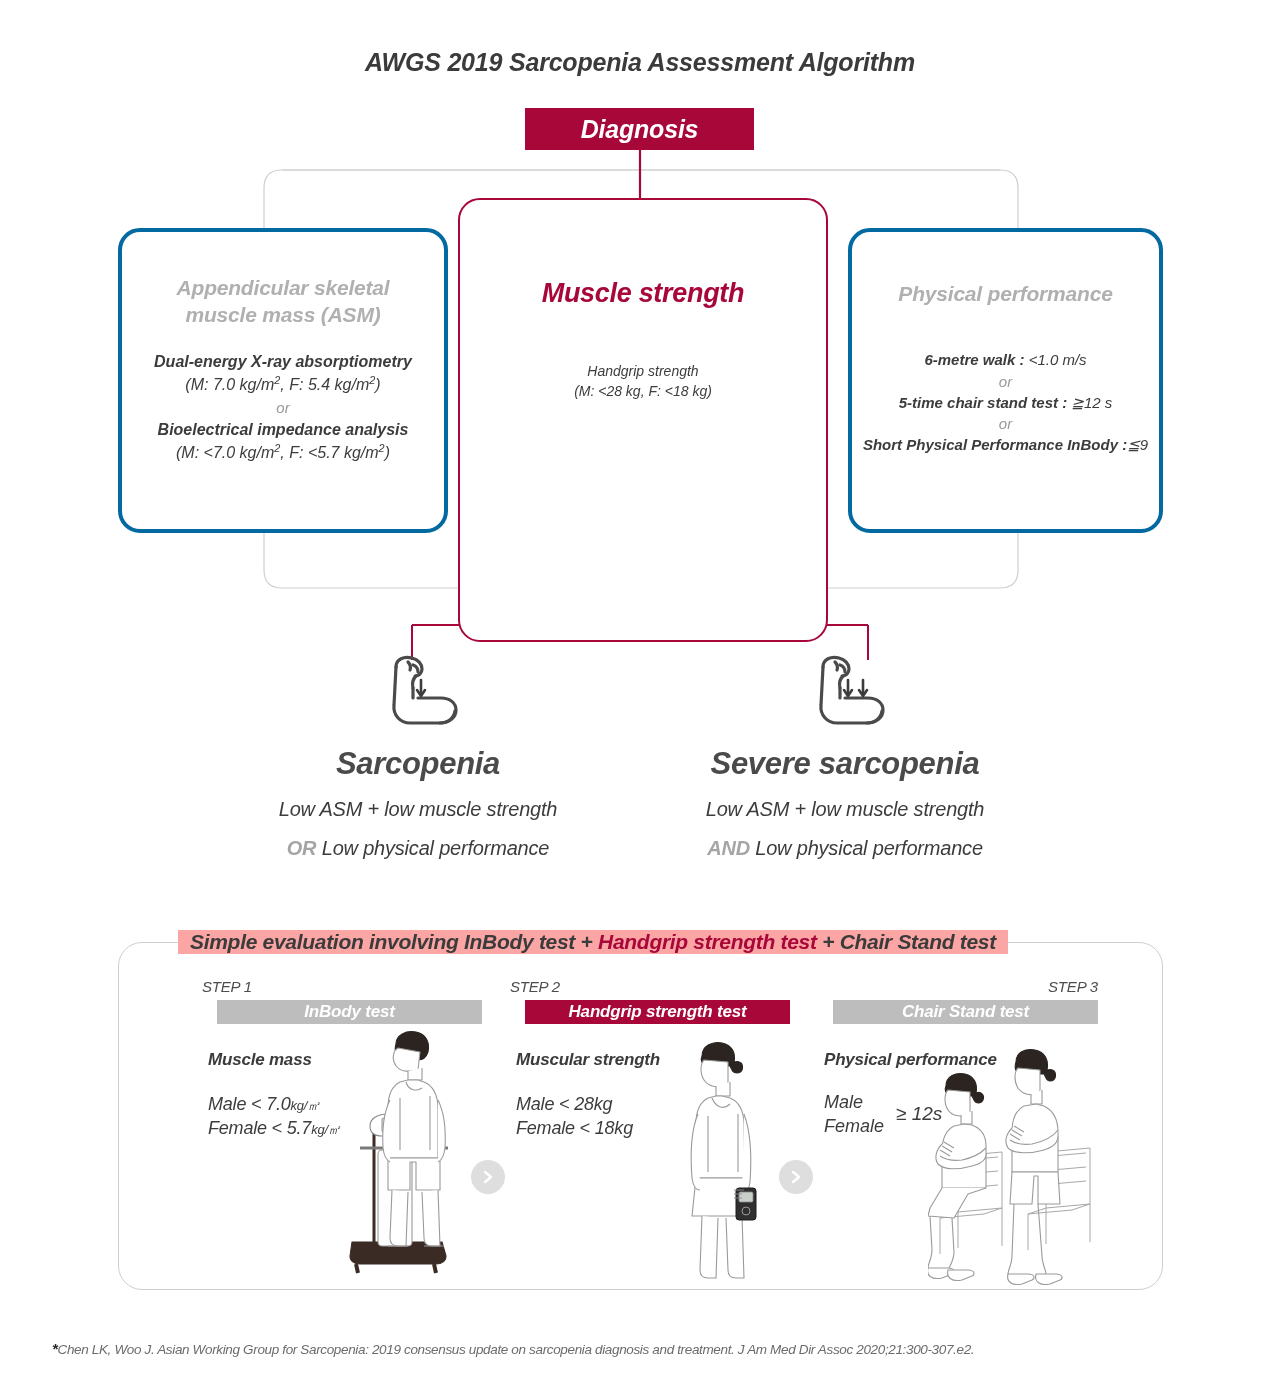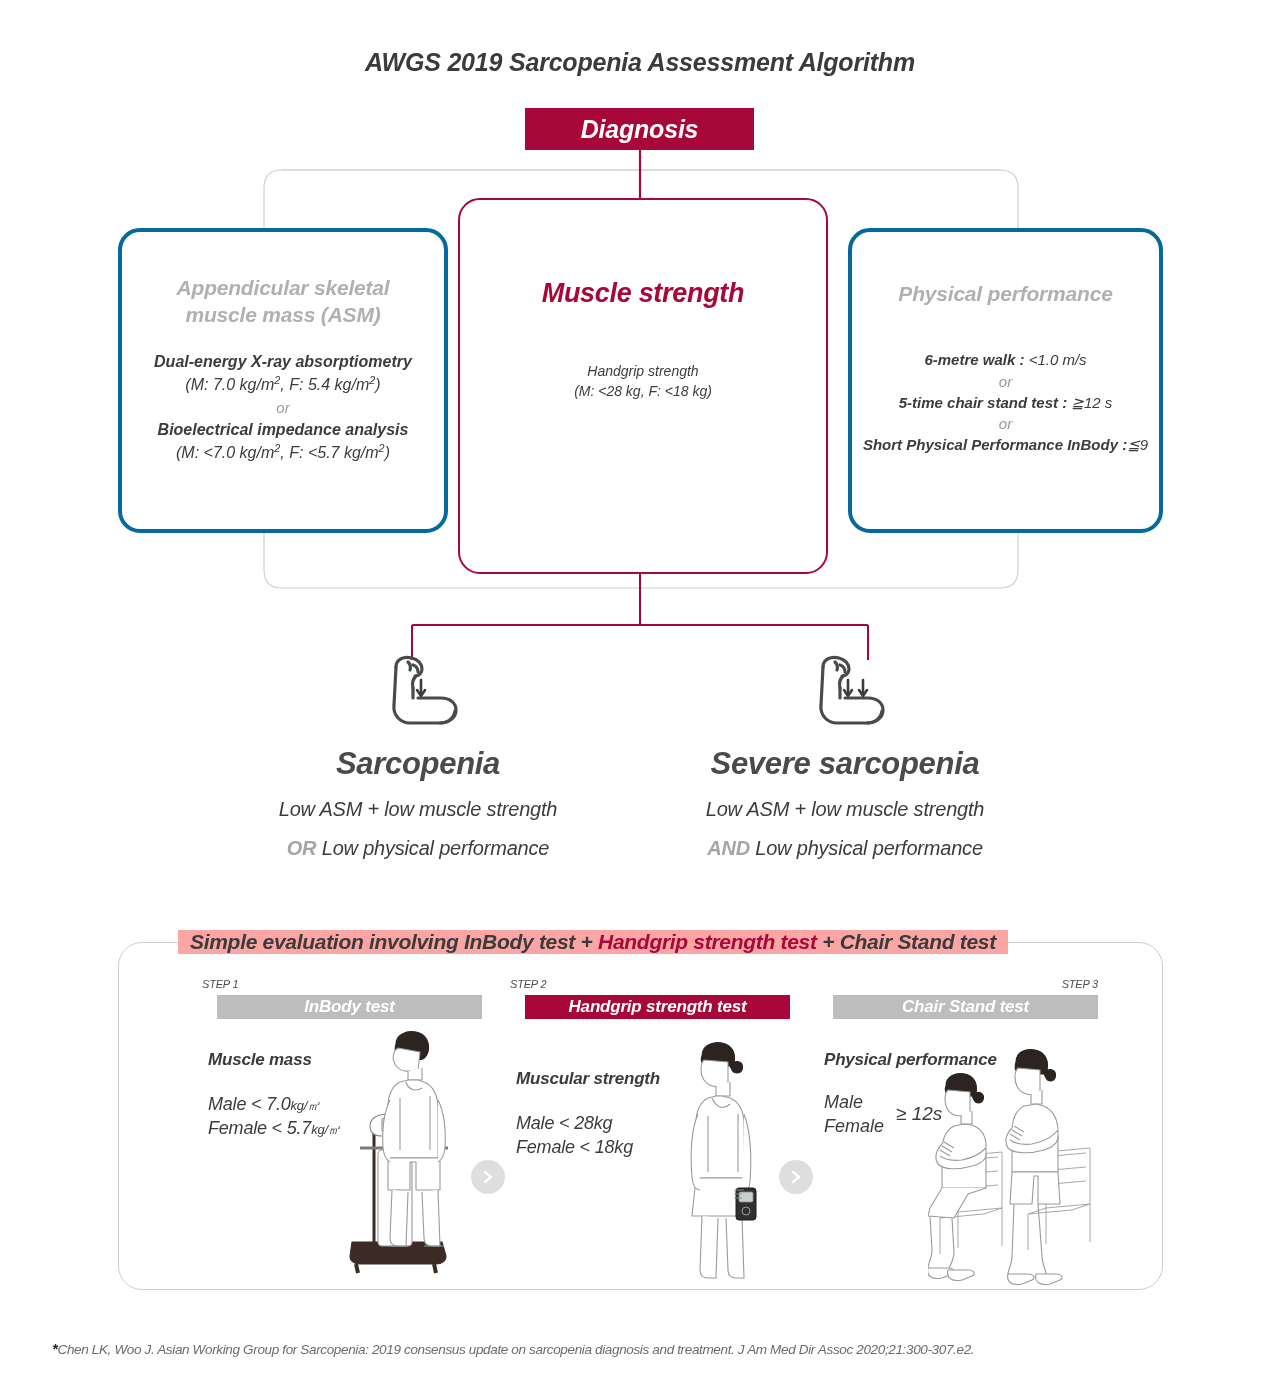--- a/index.html
+++ b/index.html
@@ -49,21 +49,21 @@
     text-align: center;
   }
   .crit-side {
     border: 4px solid #0369a1;
   }
   .crit-center {
     border: 2px solid #a8073a;
     z-index: 3;
   }
   .box-asm { left: 118px; top: 228px; width: 330px; height: 305px; }
-  .box-ms  { left: 458px; top: 198px; width: 370px; height: 376px; }
+  .box-ms  { left: 458px; top: 198px; width: 370px; height: 444px; }
   .box-pp  { left: 848px; top: 228px; width: 315px; height: 305px; }
 
   .crit-heading {
     font-size: 21px;
     font-weight: bold;
     color: #b0b0b0;
     line-height: 1.3;
     letter-spacing: -0.2px;
   }
   .crit-heading-red {
@@ -110,33 +110,33 @@
     letter-spacing: -0.3px;
     z-index: 5;
     white-space: nowrap;
   }
   .panel-title .hl { color: #a8073a; }
 
   .step { position: absolute; top: 978px; }
   .step-1 { left: 202px; width: 280px; }
   .step-2 { left: 510px; width: 280px; }
   .step-3 { left: 818px; width: 280px; text-align: right; }
-  .step-label { font-size: 11px; color: #4d4d4d; letter-spacing: -0.2px; margin-bottom: 5px;}
+  .step-label { font-size: 15px; color: #4d4d4d; letter-spacing: -0.2px; margin-bottom: 5px;}
   .step-chip {
     height: 24px;
     display: flex; align-items: center; justify-content: center;
     color: #ffffff; font-size: 17px; font-weight: bold;
     letter-spacing: -0.2px;
   }
   .chip-gray { background: #bdbdbd; width: 265px; margin-left: 15px;}
   .chip-red  { background: #a8073a; width: 265px; margin-left: 15px;}
 
   .step-content { position: absolute; top: 1050px; }
   .sc-1 { left: 208px; width: 300px; }
-  .sc-2 { left: 516px; width: 300px; margin-top: 19px; }
+  .sc-2 { left: 516px; width: 300px; }
   .sc-3 { left: 824px; width: 300px; }
   .sc-heading { font-size: 17px; font-weight: bold; color: #3b3b3b; letter-spacing: -0.2px;}
   .sc-lines { margin-top: 22px; font-size: 18px; color: #3c3c3c; line-height: 1.35; letter-spacing: -0.2px;}
   .unit { font-size: 0.72em; }
   .sc3-grid { margin-top: 20px; display: flex; align-items: center; }
   .sc3-names { font-size: 18px; line-height: 1.35; color: #3c3c3c; }
   .sc3-val { font-size: 19px; color: #3c3c3c; margin-left: 12px; }
 
   .arrow-circle {
     position: absolute;

